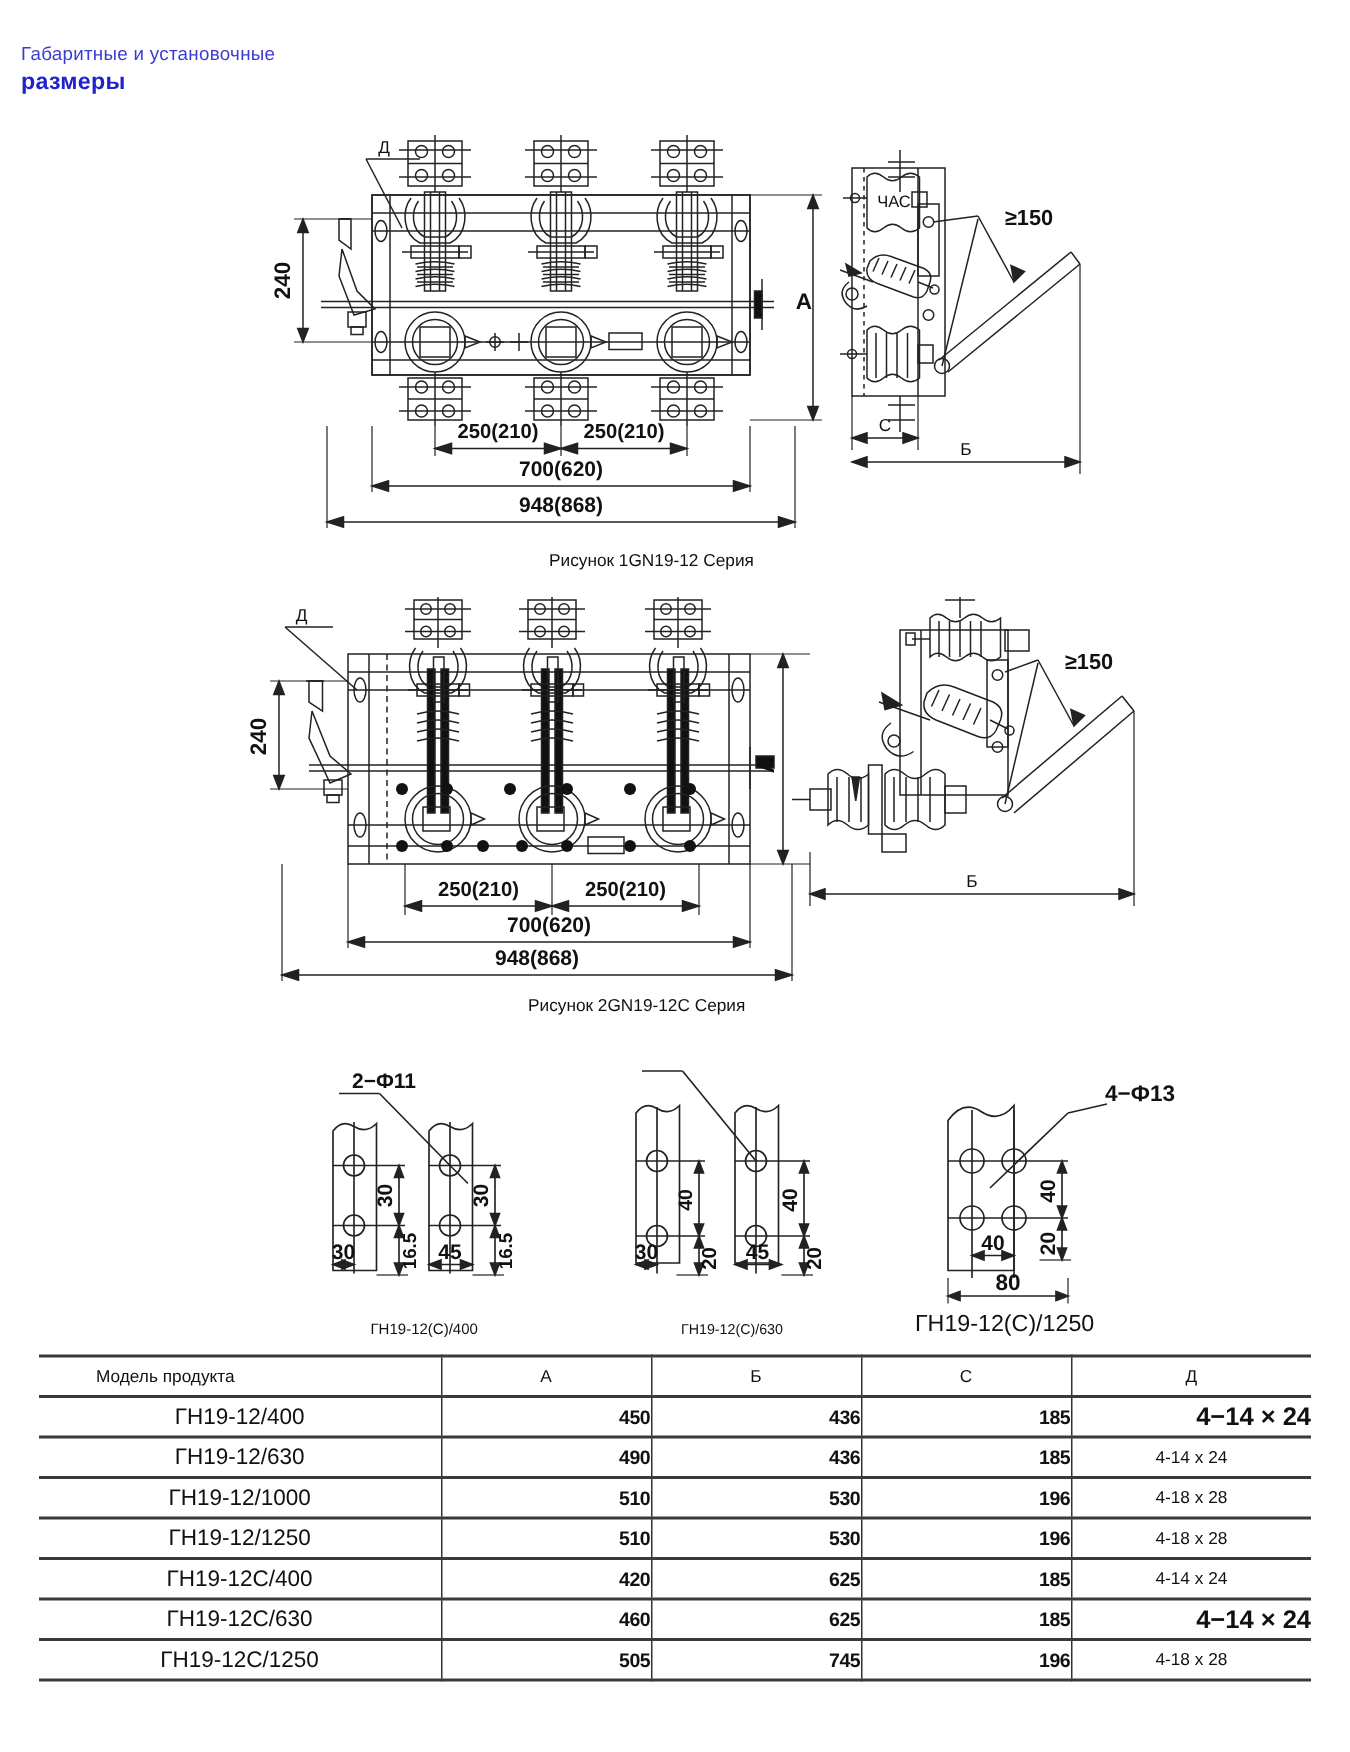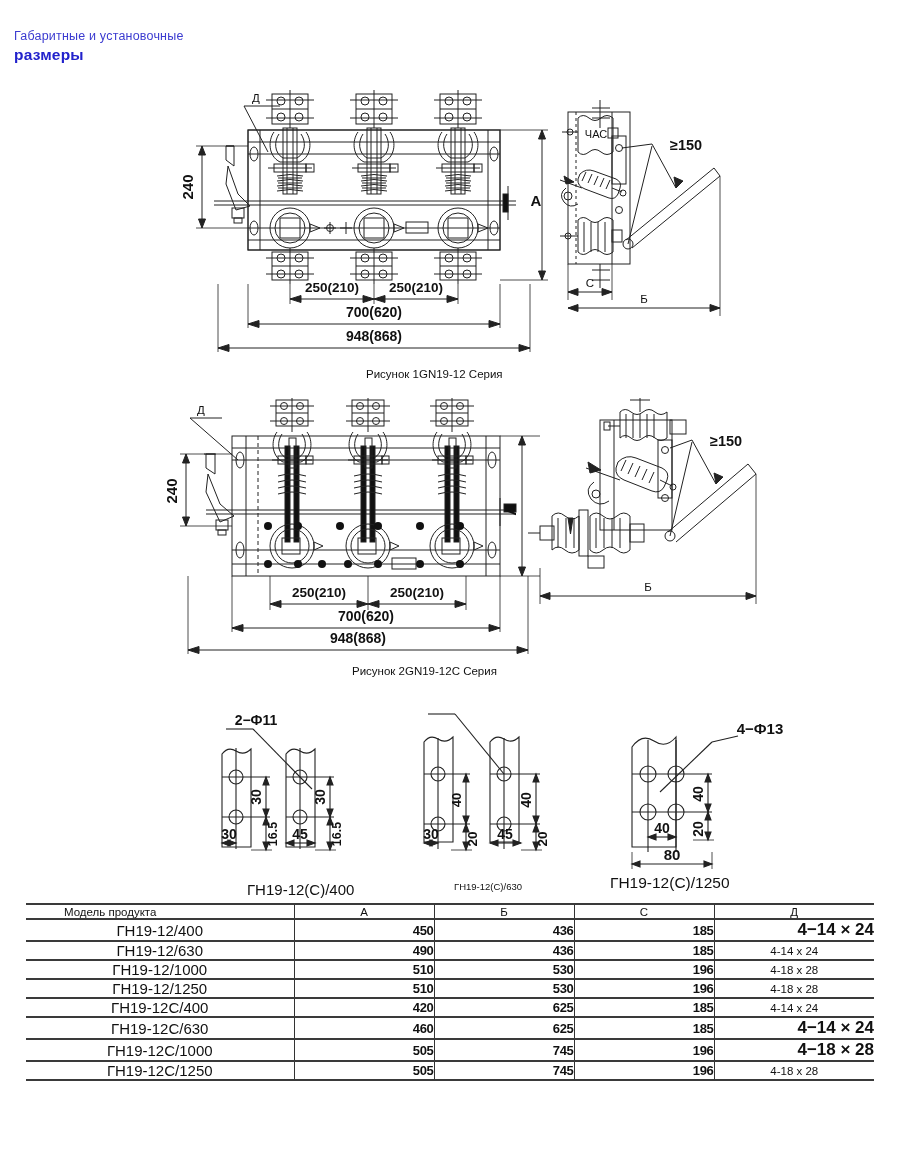--- a/index.html
+++ b/index.html
@@ -16,21 +16,21 @@
   .dwg svg{display:block;}
 
   .caption{position:absolute;font-size:11.5px;color:#111;white-space:nowrap;}
 
   
   .detlabel{position:absolute;white-space:nowrap;color:#111;}
 
   
   #spec-table{position:absolute;left:26px;top:903px;width:848px;border-collapse:collapse;}
   #spec-table td,#spec-table th{border:0;padding:0;}
-  #spec-table tr{height:15px;}
+  #spec-table tr{height:27px;}
   #spec-table .vline{border-left:1px solid #333;}
   #spec-table .hrow{border-top:2px solid #3a3a3a;}
   #spec-table .lastrow{border-bottom:2px solid #3a3a3a;}
   #spec-table th{font-weight:400;font-size:11.5px;text-align:center;color:#111;}
   #spec-table th.modelhead{text-align:left;padding-left:38px;}
   #spec-table td.model{text-align:center;font-size:15px;color:#111;}
   #spec-table td.val{text-align:right;font-size:13px;font-weight:700;color:#111;letter-spacing:-.3px;}
   #spec-table td.d-big{text-align:right;font-size:17px;font-weight:700;color:#111;}
   #spec-table td.d-small{text-align:center;font-size:11.5px;font-weight:400;color:#111;}
 
@@ -678,21 +678,21 @@
 
     <text x="760" y="22" font-size="15" font-weight="700" text-anchor="middle">4−Ф13</text>
     <text x="703" y="82" font-size="14" font-weight="700" text-anchor="middle" transform="rotate(-90 703 82)">40</text>
     <text x="703" y="117" font-size="14" font-weight="700" text-anchor="middle" transform="rotate(-90 703 117)">20</text>
     <text x="662" y="121" font-size="14" font-weight="700" text-anchor="middle">40</text>
     <text x="672" y="148" font-size="15" font-weight="700" text-anchor="middle">80</text>
   </g>
 </svg>
 </div>
 
-<div class="detlabel" style="left:247px;top:881px;font-size:15px;">ГН19-12(С)/400</div>
+<div class="detlabel" style="left:247px;top:881px;font-size:10px;">ГН19-12(С)/400</div>
 <div class="detlabel" style="left:454px;top:881px;font-size:9.5px;">ГН19-12(С)/630</div>
 <div class="detlabel" style="left:610px;top:874px;font-size:15.5px;">ГН19-12(С)/1250</div>
 
 <table id="spec-table">
   <colgroup>
     <col class="c1">
       <col class="c2">
       <col class="c3">
       <col class="c4">
       <col class="c5">
@@ -742,27 +742,20 @@
       <td class="val vline">185</td>
       <td class="d-small vline">4-14 x 24</td>
     </tr>
     <tr class="hrow">
       <td class="model">ГН19-12С/630</td>
       <td class="val vline">460</td>
       <td class="val vline">625</td>
       <td class="val vline">185</td>
       <td class="d-big vline">4−14 × 24</td>
     </tr>
-    <tr class="hrow">
-      <td class="model">ГН19-12С/1000</td>
-      <td class="val vline">505</td>
-      <td class="val vline">745</td>
-      <td class="val vline">196</td>
-      <td class="d-big vline">4−18 × 28</td>
-    </tr>
     <tr class="hrow lastrow">
       <td class="model">ГН19-12С/1250</td>
       <td class="val vline">505</td>
       <td class="val vline">745</td>
       <td class="val vline">196</td>
       <td class="d-small vline">4-18 x 28</td>
     </tr>
   </tbody>
 </table>
 

